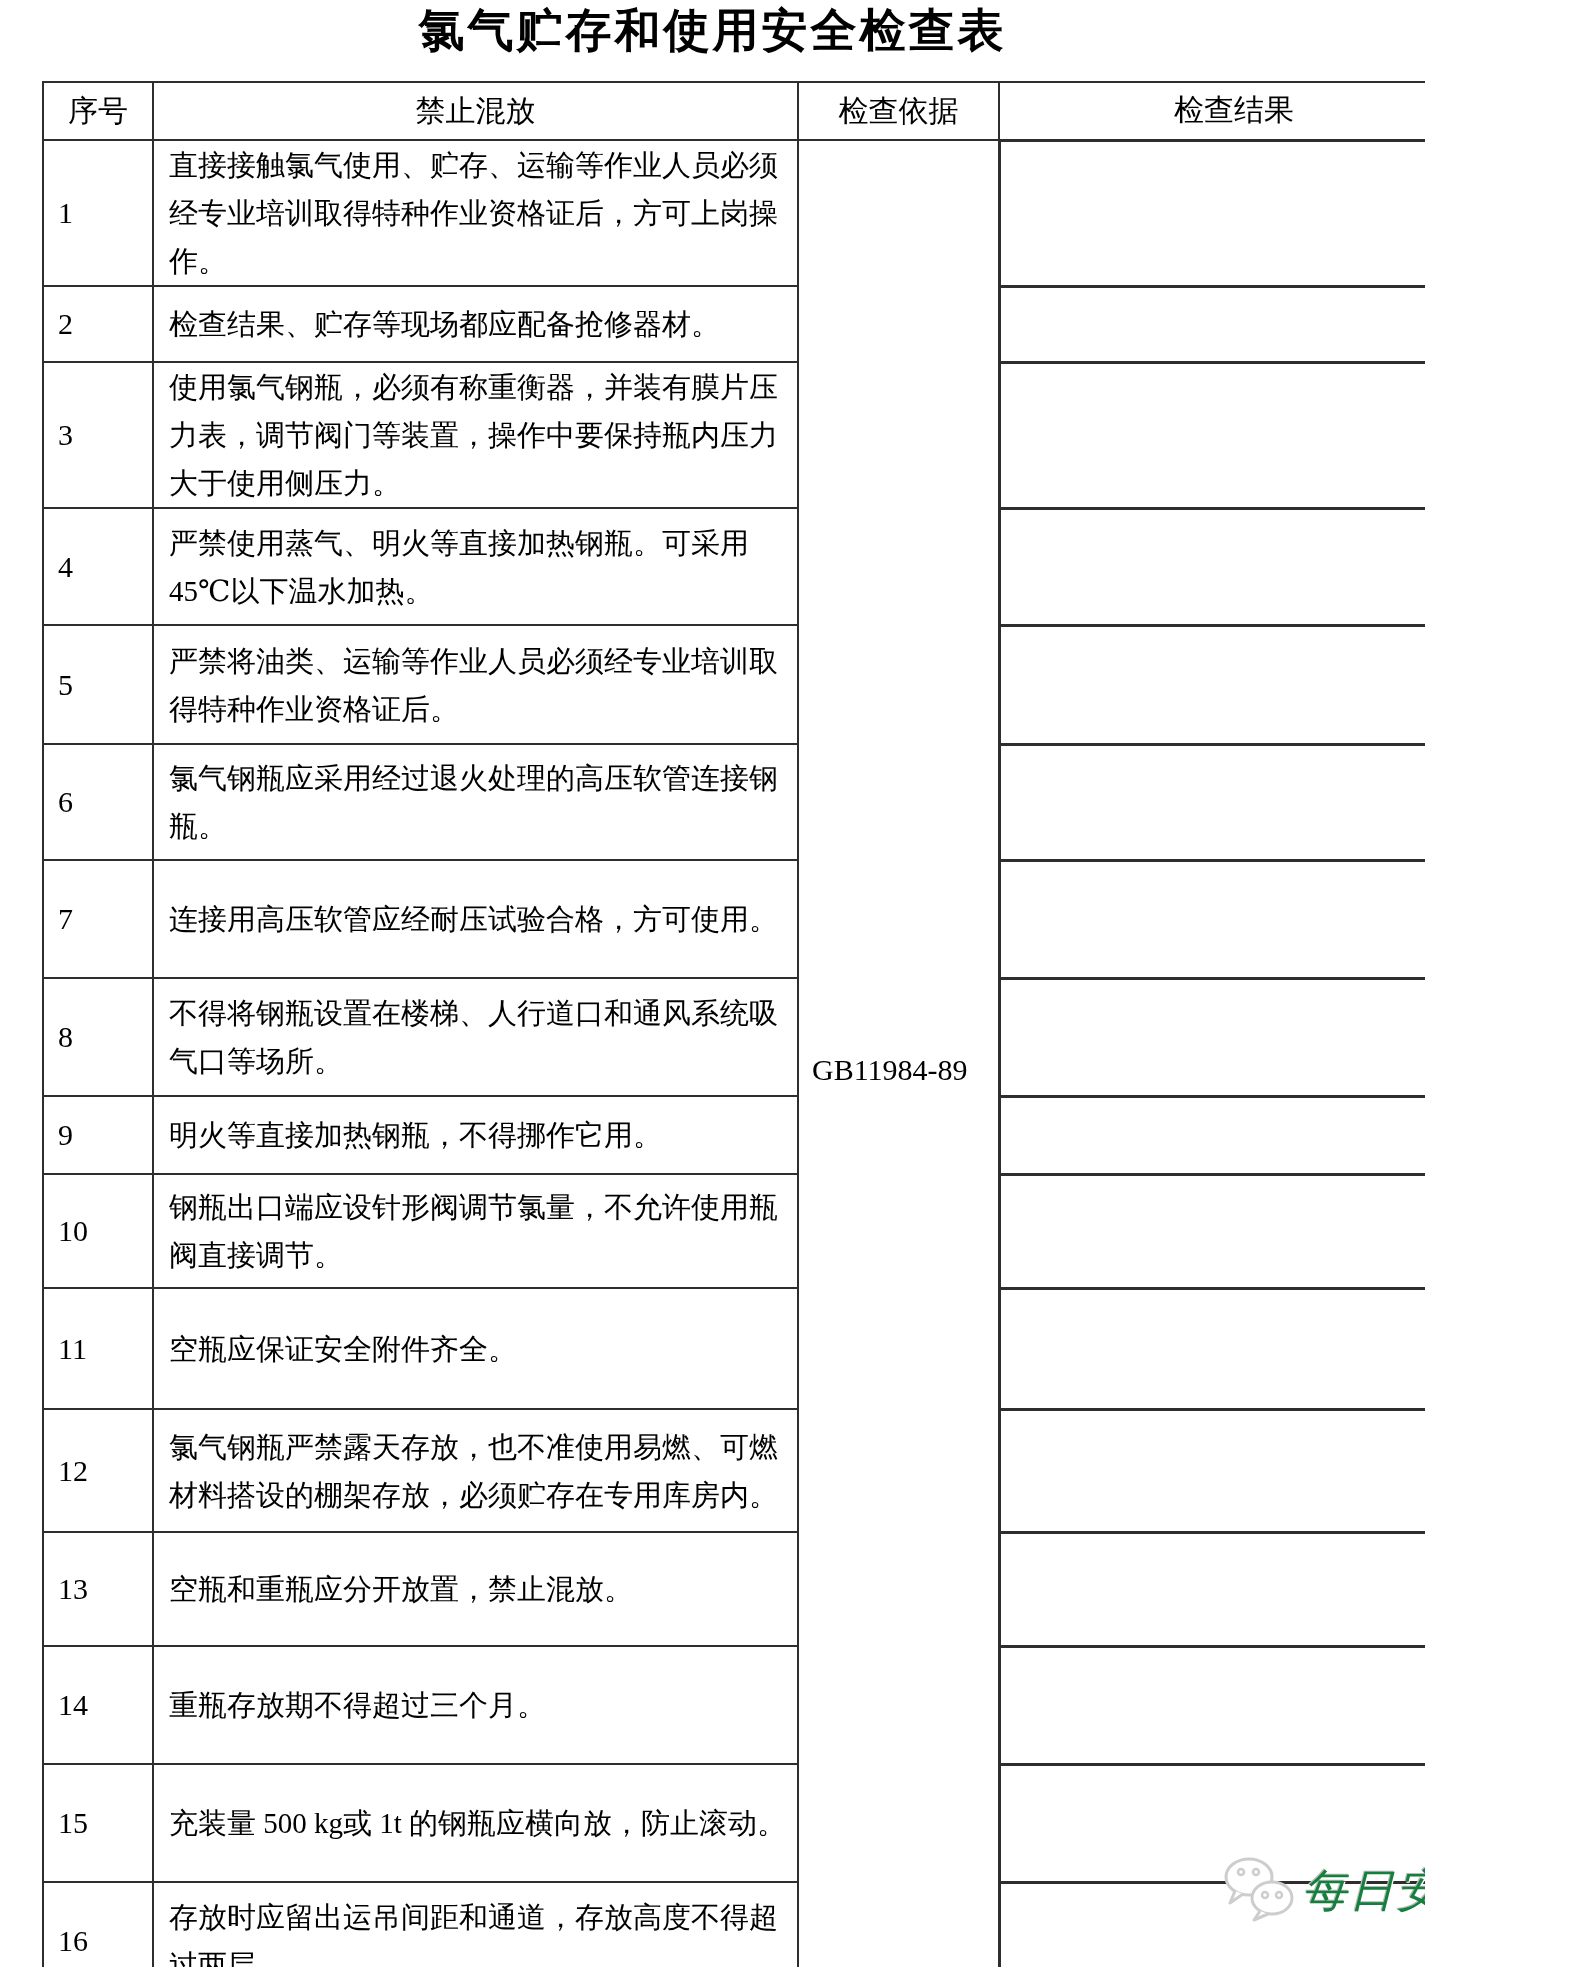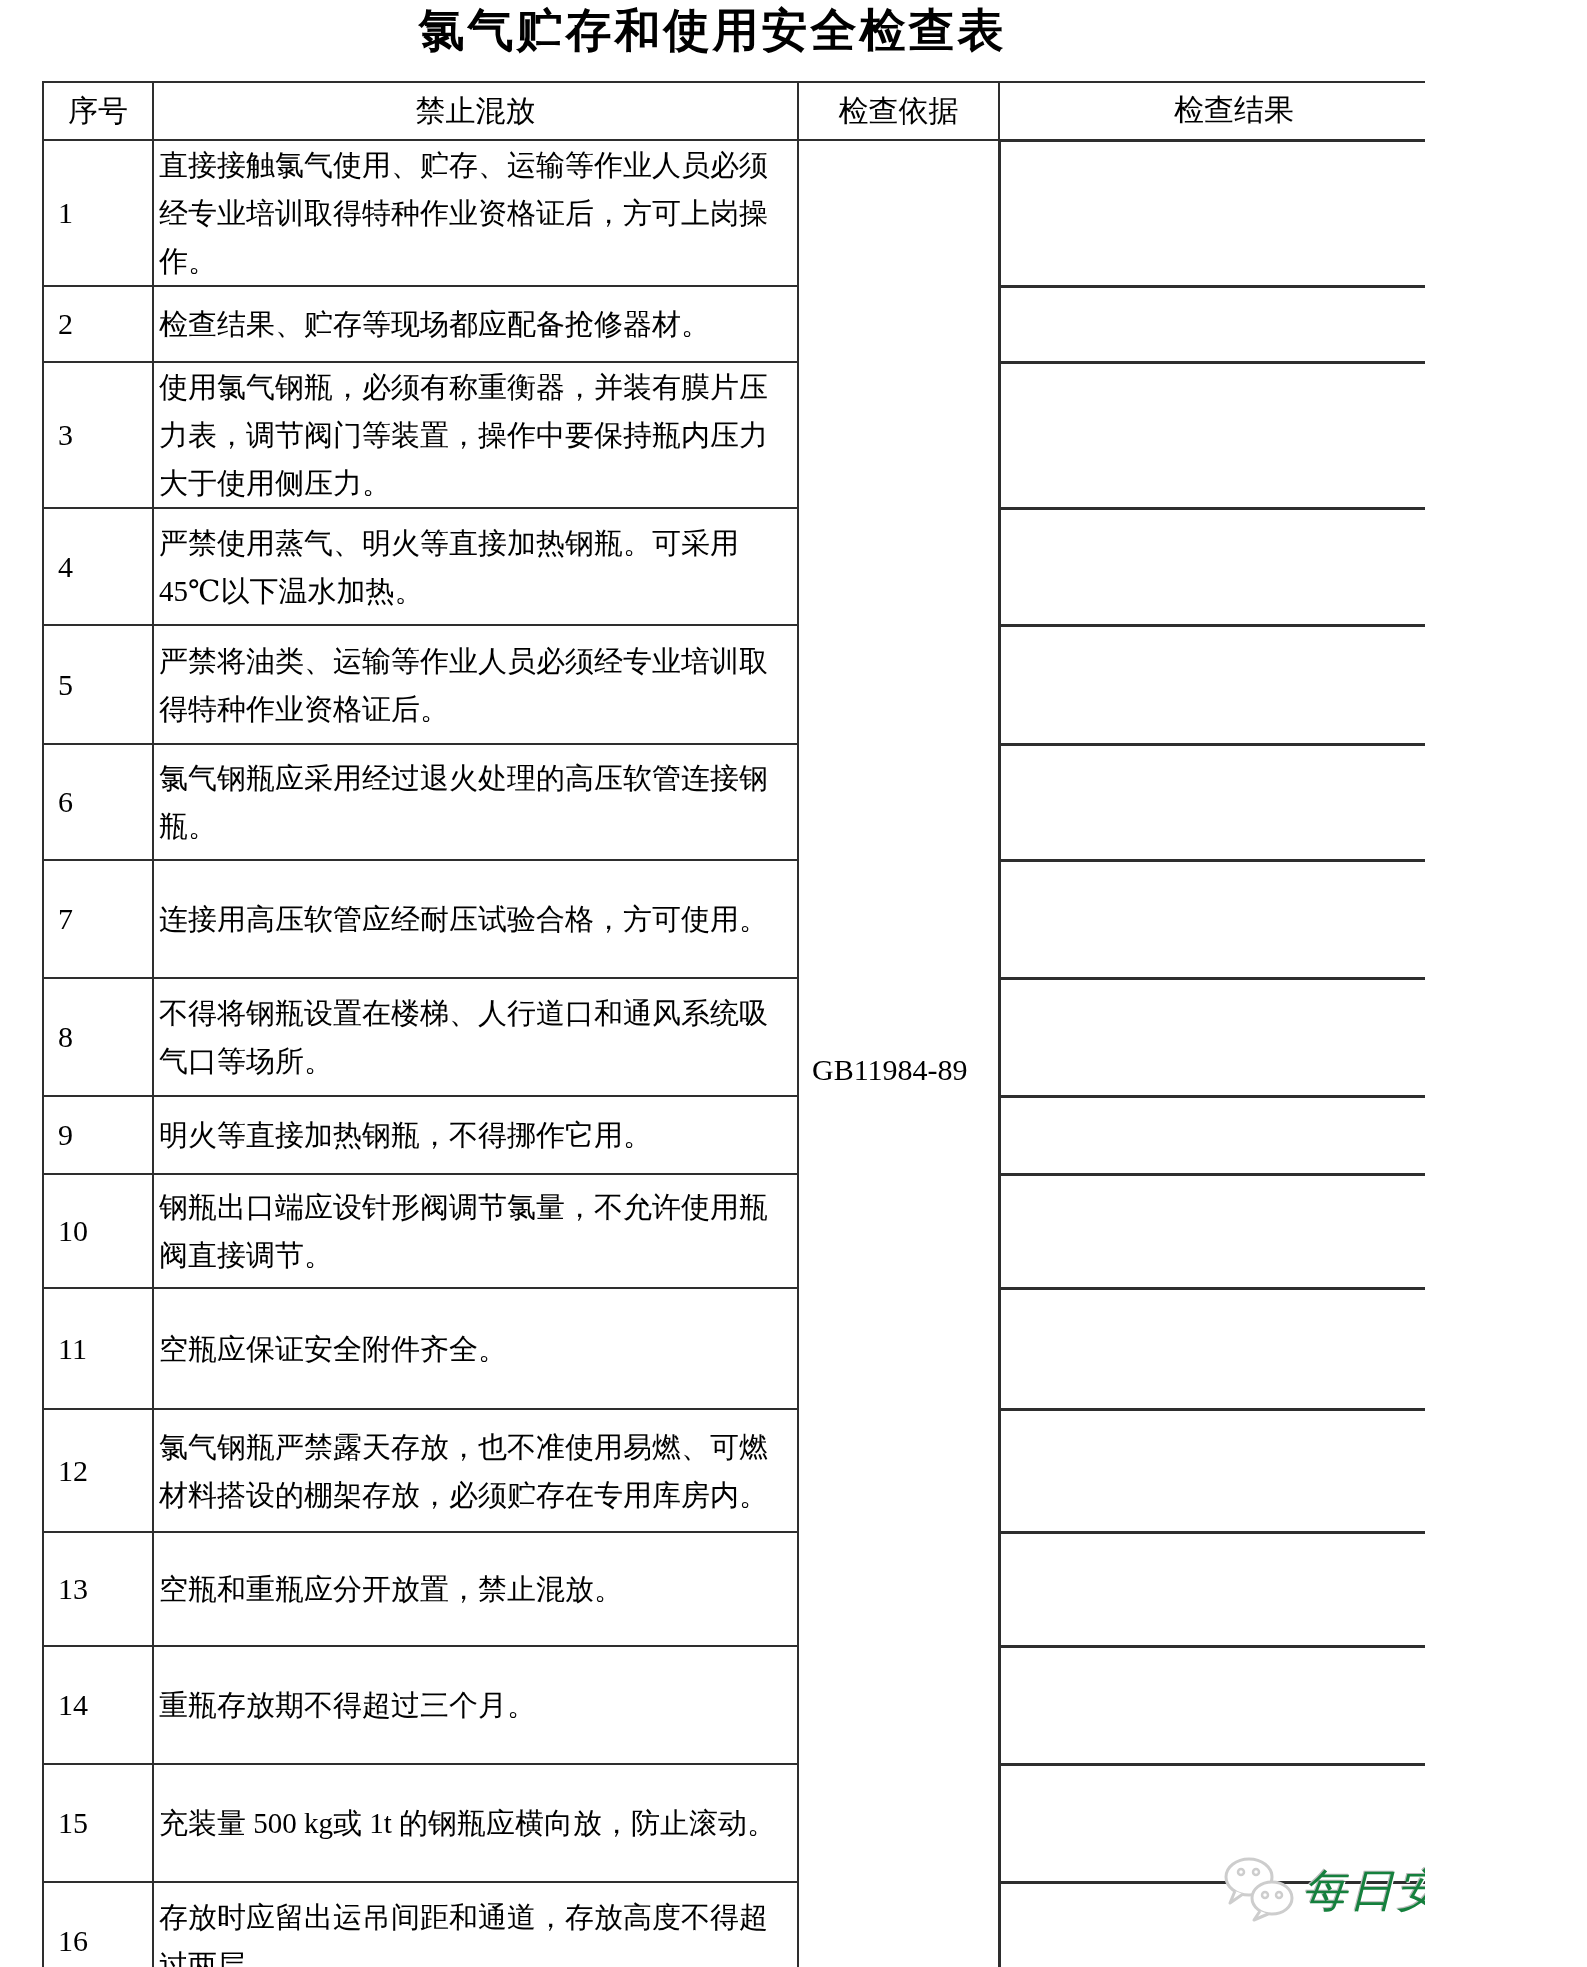--- a/index.html
+++ b/index.html
@@ -46,21 +46,21 @@
   }
   td.cell-no {
     font-size: 30px;
     text-align: left;
     padding-left: 14px;
   }
   td.cell-item {
     font-size: 29px;
     line-height: 48px;
     text-align: left;
-    padding-left: 5px;
+    padding-left: 15px;
     padding-right: 10px;
   }
   td.cell-basis {
     font-size: 30px;
     text-align: left;
     padding-left: 13px;
   }
   td.cell-result {
     border-width: 3px;
   }

